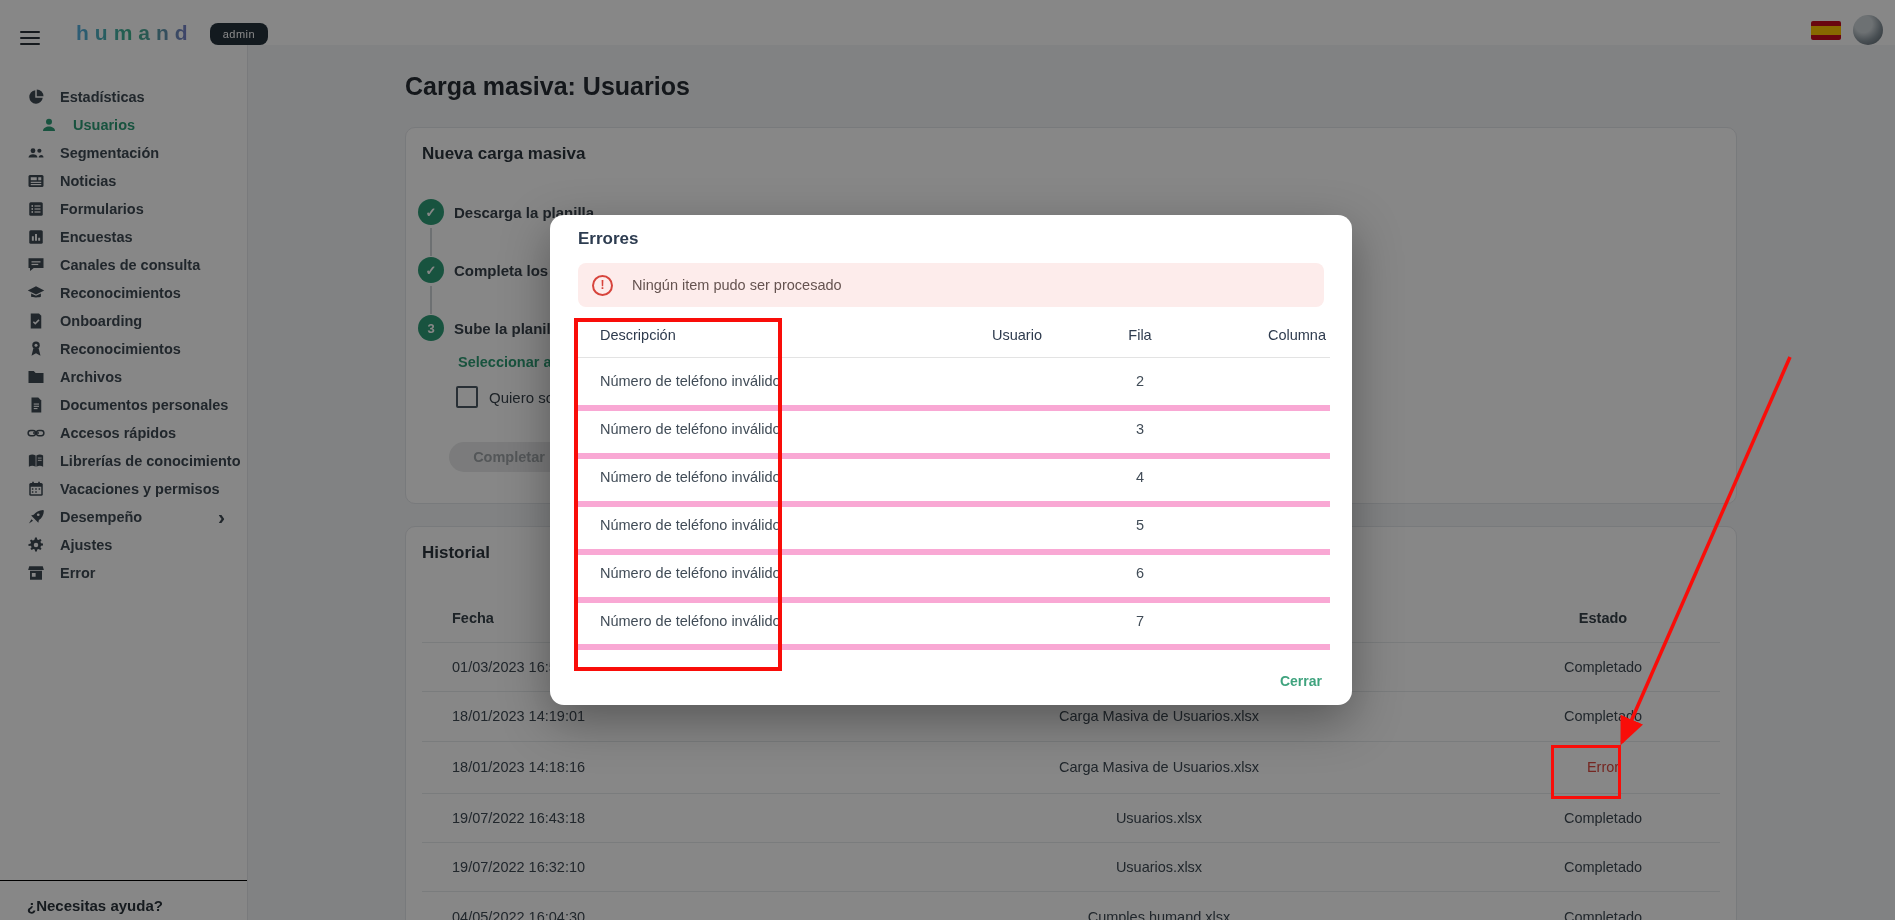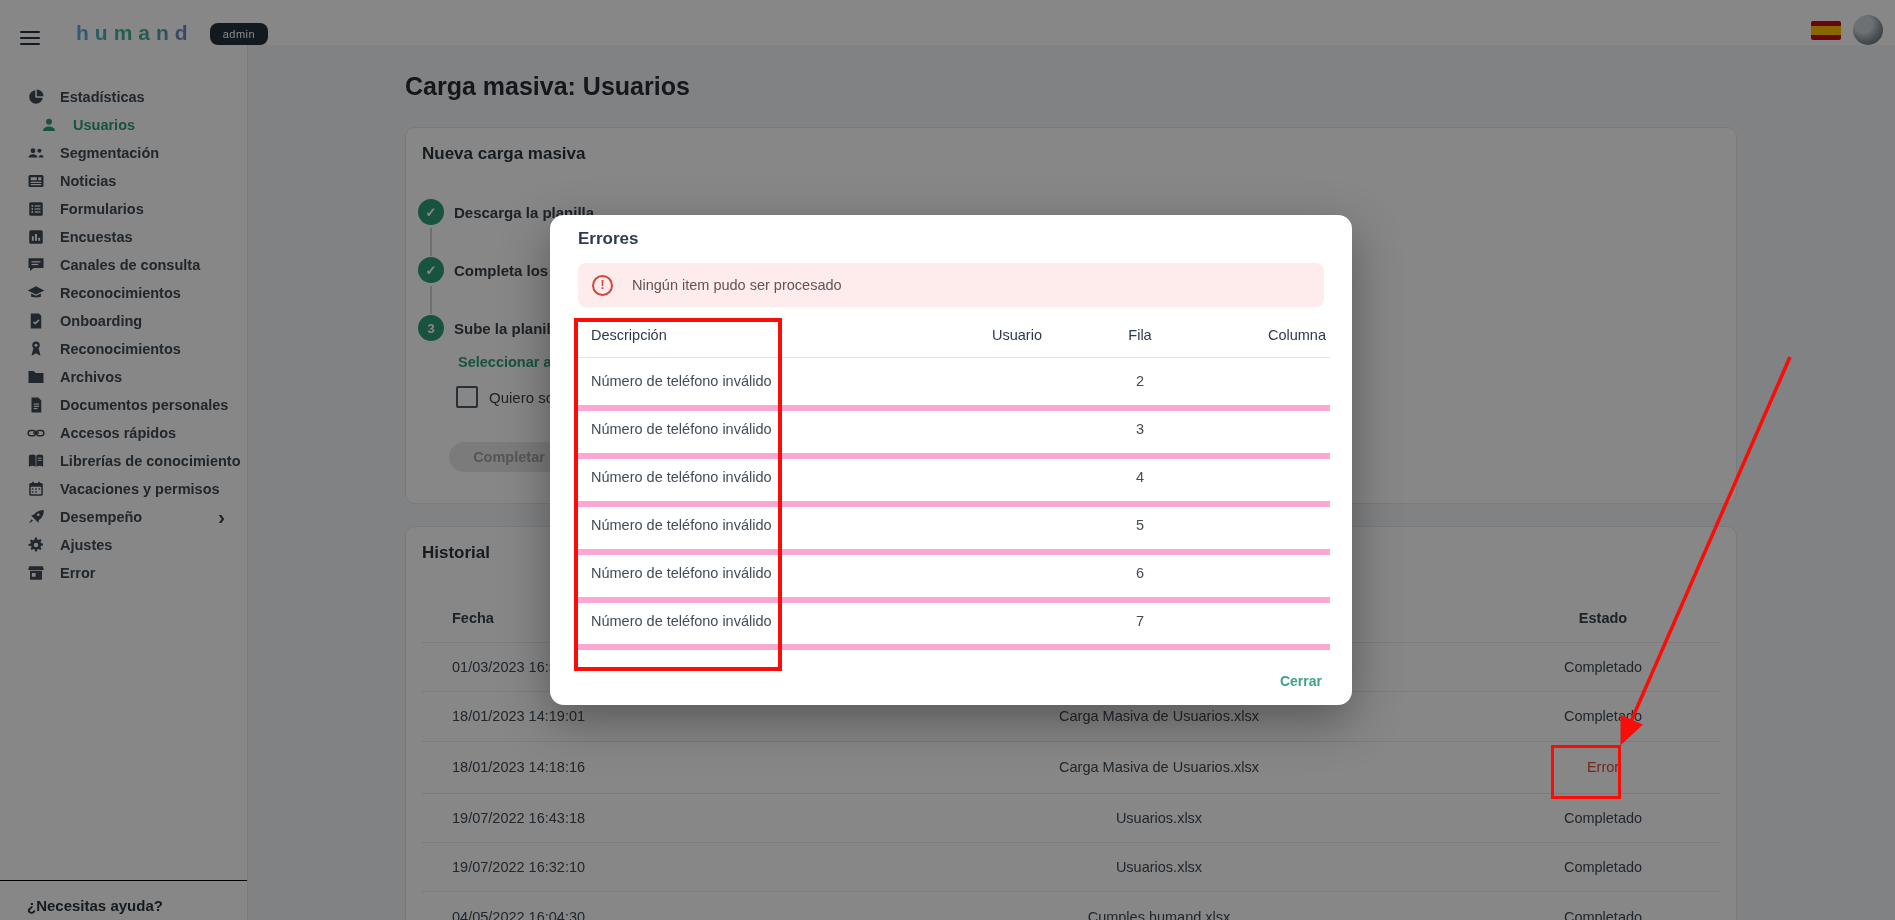--- a/index.html
+++ b/index.html
@@ -72,21 +72,21 @@
          border-radius:14px;box-shadow:0 16px 48px rgba(0,0,0,.35);z-index:30;}
   .modal-title{position:absolute;left:28px;top:14px;font-size:17px;font-weight:700;color:#2d3c50;}
   .alert{position:absolute;left:28px;top:48px;width:746px;height:44px;background:#fdeceb;
          border-radius:8px;display:flex;align-items:center;}
   .alert-icon{margin-left:14px;width:17px;height:17px;border:2px solid #d7443c;border-radius:50%;
               color:#d7443c;font-size:12px;font-weight:700;text-align:center;line-height:16px;flex:0 0 17px;}
   .alert-text{margin-left:19px;font-size:14.5px;color:#655350;}
   .mrow{position:absolute;left:28px;width:752px;height:48px;border-bottom:6px solid #f9a8d4;}
   .mrow-head{top:98px;height:44px;border-bottom:1px solid #e3e3e3;}
   .mcell{position:absolute;top:50%;transform:translateY(-50%);font-size:14.5px;color:#414c57;}
-  .m-desc{left:13px;}
+  .m-desc{left:22px;}
   .m-user{left:369px;width:140px;text-align:center;}
   .m-fila{left:502px;width:120px;text-align:center;}
   .m-col{right:4px;text-align:right;}
   .mh{color:#2e3b4e;font-weight:500;}
   .btn-cerrar{position:absolute;right:24px;bottom:15px;background:none;border:none;cursor:pointer;
               color:#3fa37e;font-weight:700;font-size:14px;font-family:inherit;}
 
   
   .anno{position:absolute;z-index:40;pointer-events:none;}
   .anno-box1{left:574px;top:318px;width:200px;height:345px;border:4px solid #f90d09;}

